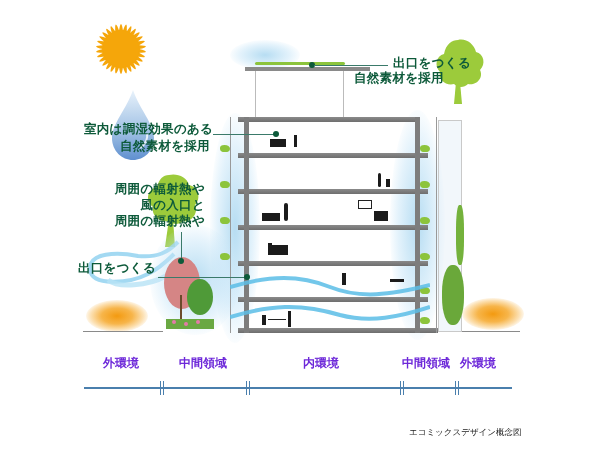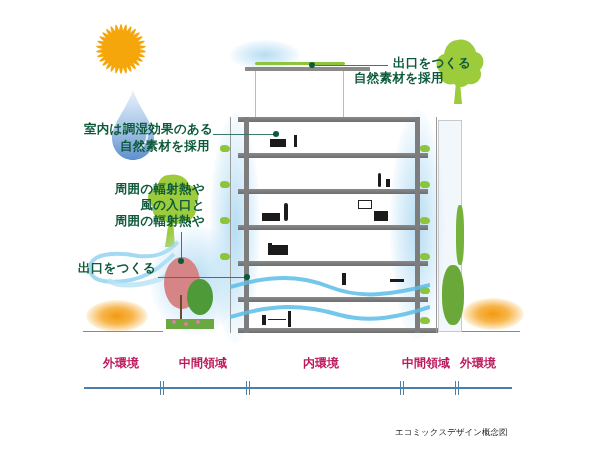--- a/index.html
+++ b/index.html
@@ -1,20 +1,20 @@
 <!DOCTYPE html>
 <html><head>
 <meta charset="utf-8">
 <style>
   html, body { margin:0; padding:0; background:#ffffff; }
   body { width:600px; height:449px; position:relative; overflow:hidden; font-family:"DejaVu Sans", sans-serif; }
   .abs { position:absolute; }
   .label-green { color:#0d5a3a; font-weight:bold; font-size:12.5px; line-height:16px; letter-spacing:0.3px; white-space:nowrap; }
-  .zone-label { color:#be185d; font-weight:bold; font-size:12px; white-space:nowrap; }
-  .caption { color:#222; font-size:8.5px; white-space:nowrap; }
+  .zone-label { color:#6d28d9; font-weight:bold; font-size:12px; white-space:nowrap; }
+  .caption { color:#222; font-size:8.5px; white-space:nowrap;margin-left:14px; }
   .leader { position:absolute; height:1px; background:#3a7a6a; }
   .vleader { position:absolute; width:1px; background:#3a7a6a; }
   .dot { position:absolute; width:6px; height:6px; border-radius:50%; background:#0d5a3a; }
   .slab { position:absolute; height:5px; background:linear-gradient(#8a8a8a,#6e6e6e); }
   .glow { position:absolute; border-radius:50%; background:radial-gradient(ellipse at center, rgba(170,215,240,0.85) 0%, rgba(200,230,248,0.5) 50%, rgba(255,255,255,0) 75%); }
   .heat { position:absolute; border-radius:50%; background:radial-gradient(ellipse at center, #f39a10 0%, #f7b54a 35%, rgba(250,205,130,0.6) 60%, rgba(255,255,255,0) 75%); }
   .plant { position:absolute; border-radius:45% 55% 50% 50%; background:#8cc43c; }
   .person { position:absolute; background:#1b1b1b; }
 </style>
 </head>

